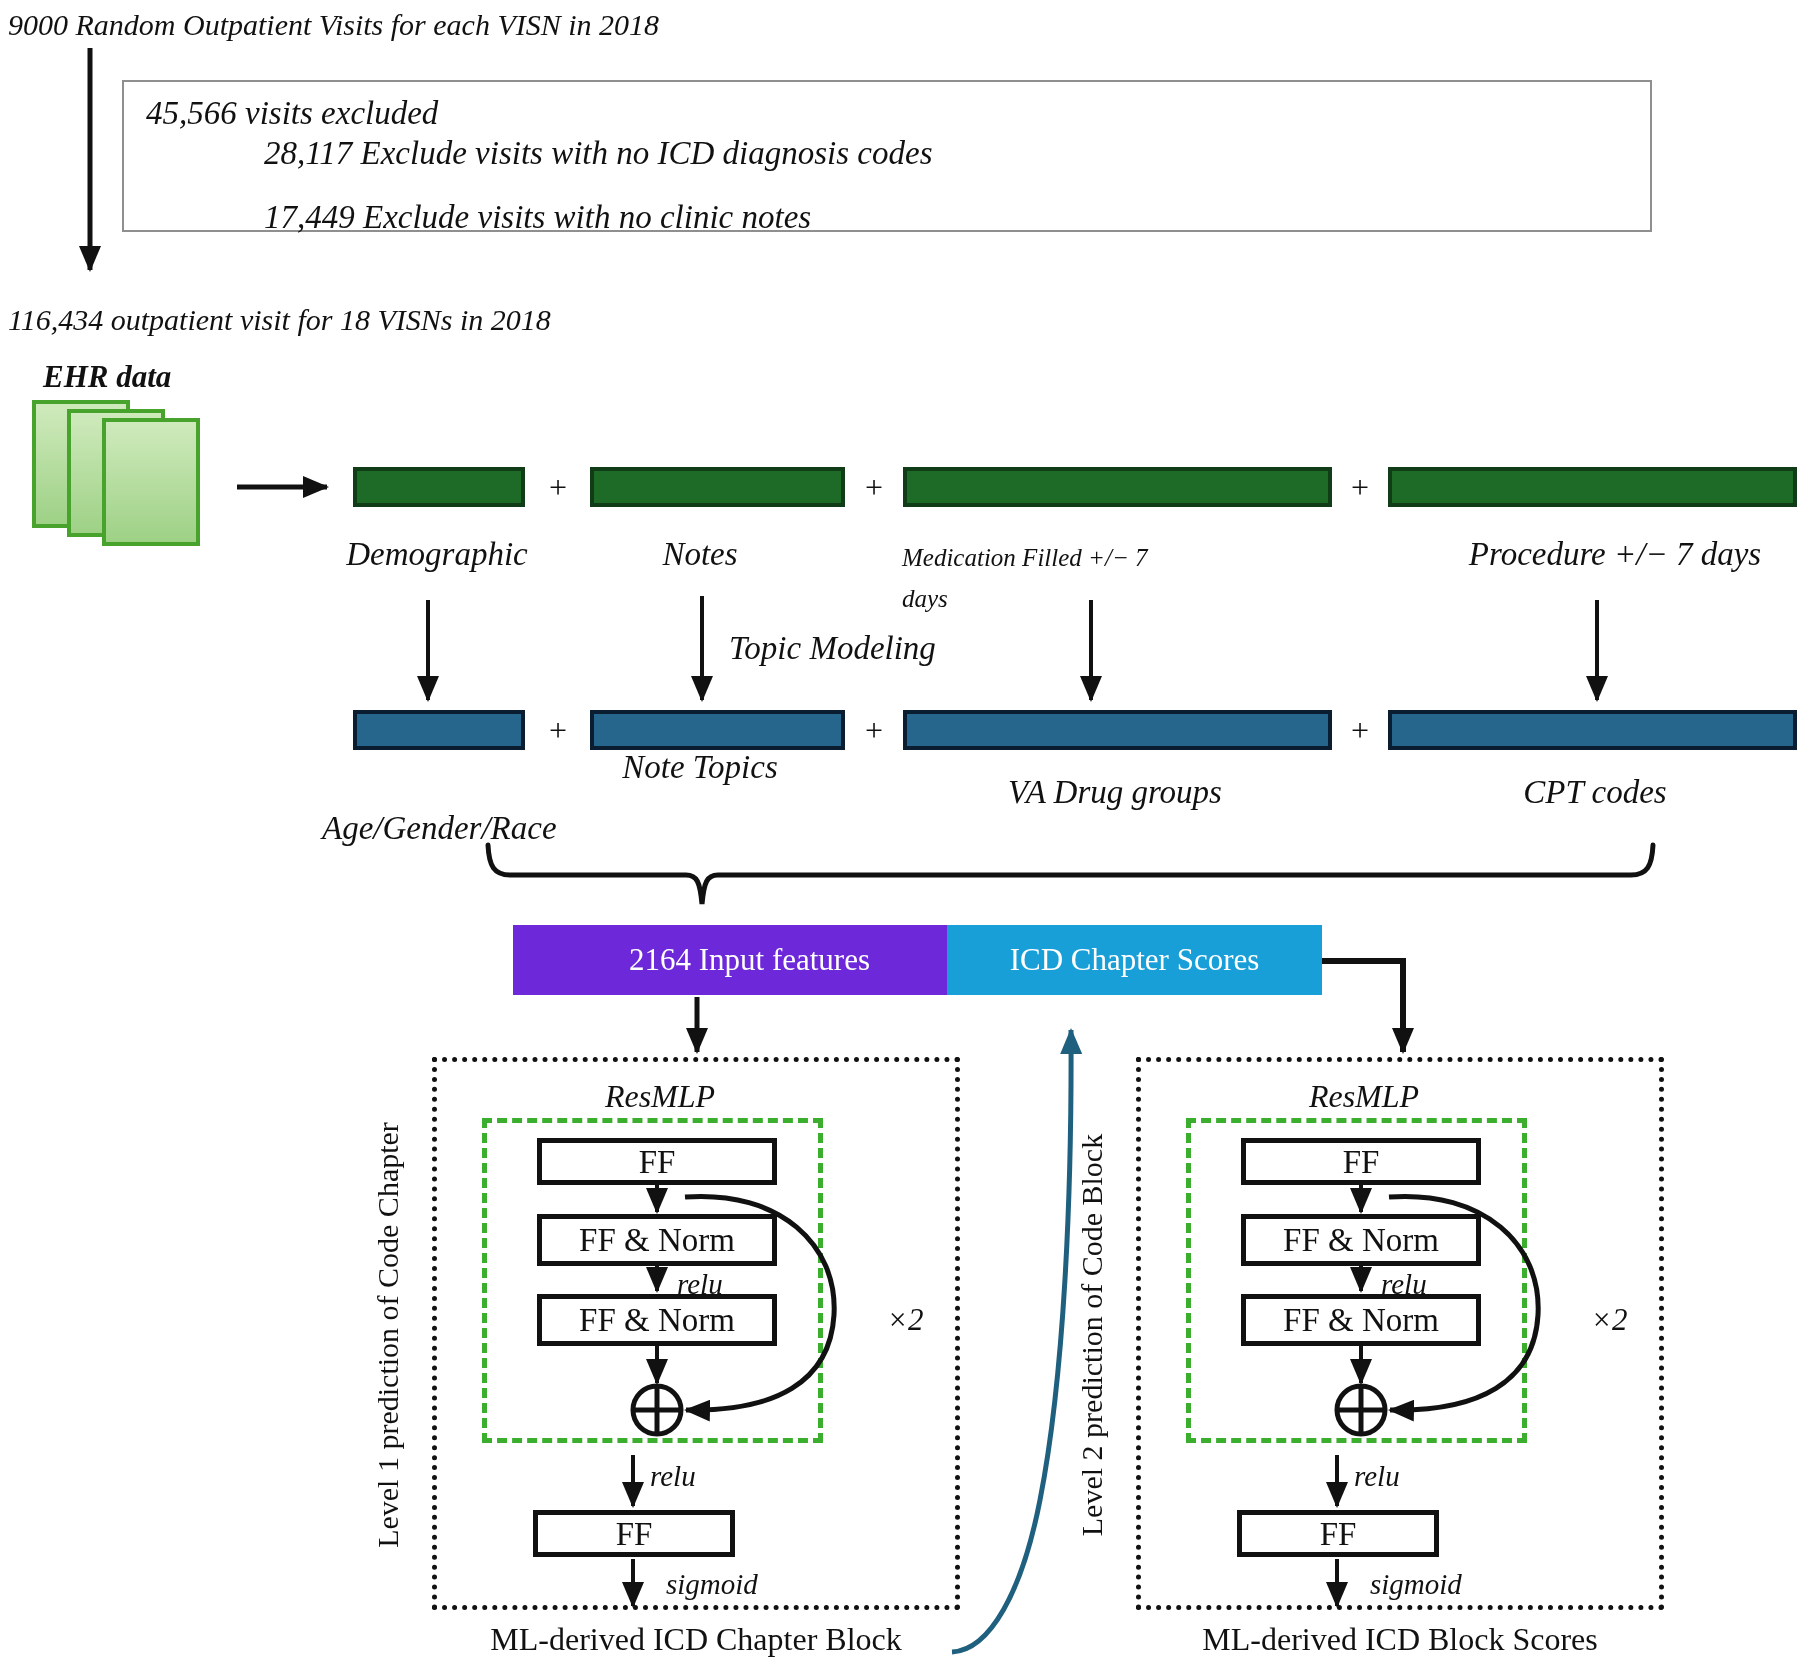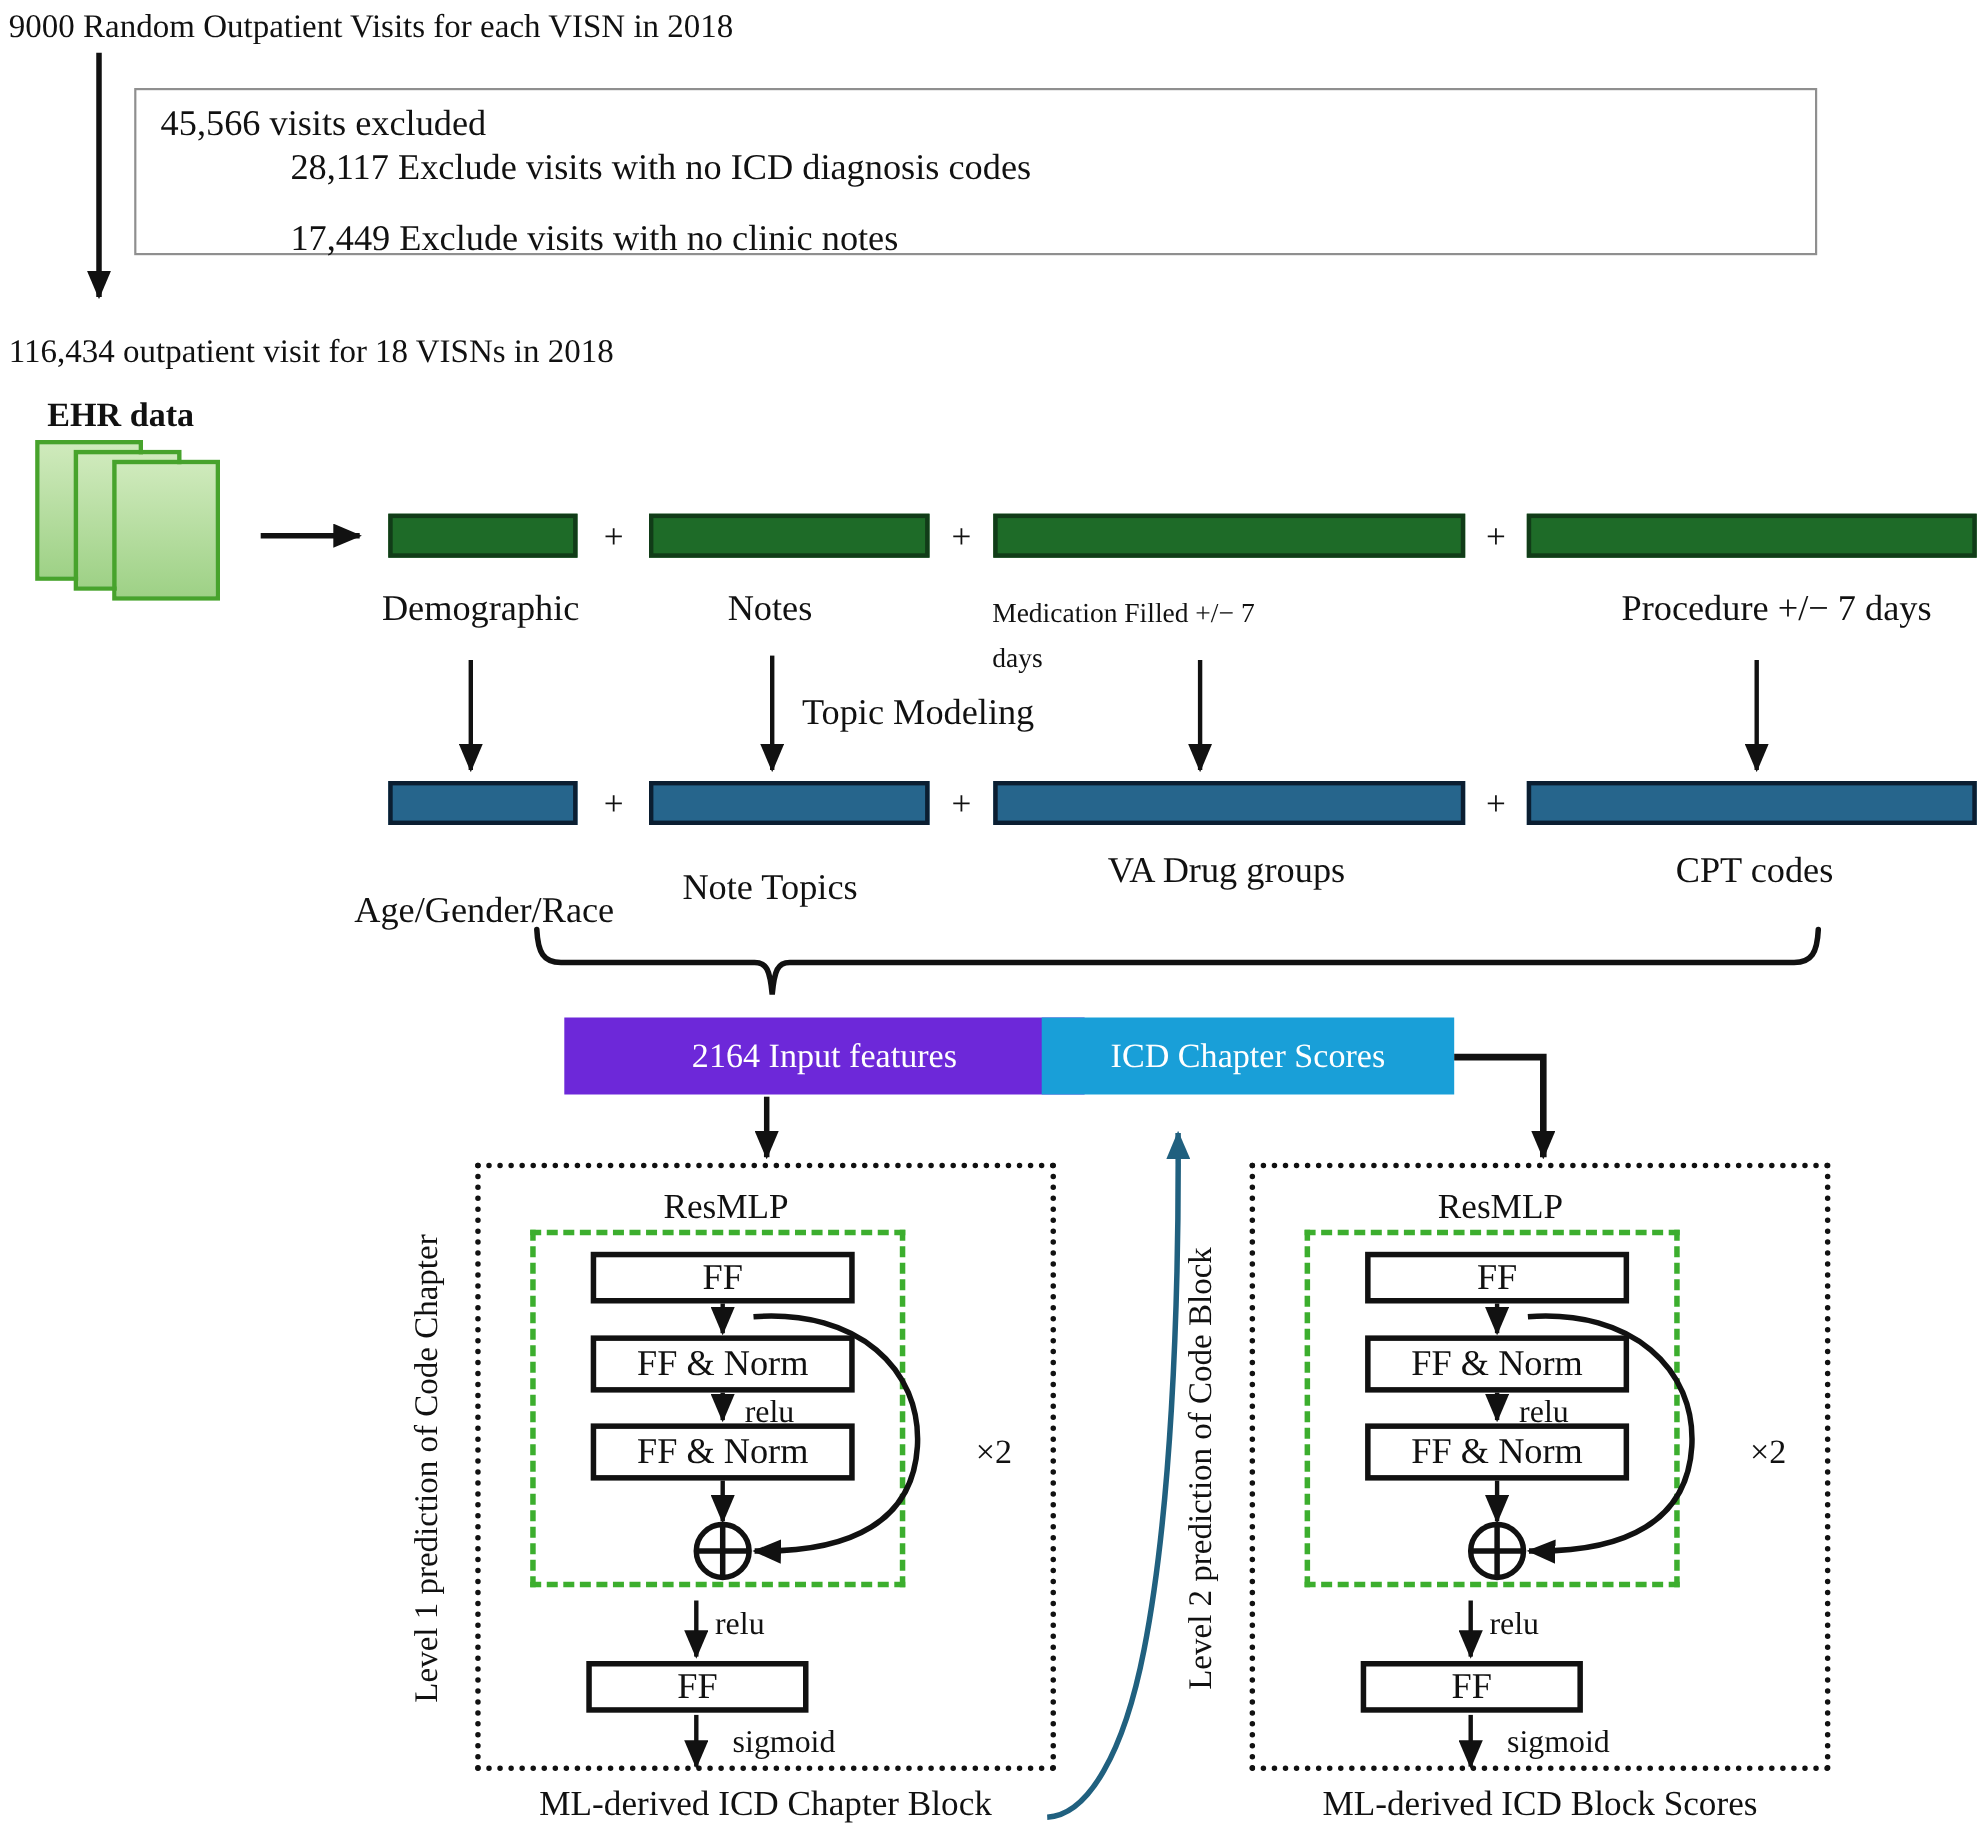--- a/index.html
+++ b/index.html
@@ -1,18 +1,18 @@
 <!DOCTYPE html>
 <html><head>
 <meta charset="utf-8">
 <style>
   html,body{margin:0;padding:0;background:#fff;}
   #canvas{position:relative;width:1800px;height:1667px;background:#fff;
     font-family:"Liberation Serif","DejaVu Serif",serif;color:#111;overflow:hidden;}
-  .abs{position:absolute;}
+  .abs{position:absolute;font-style:italic;}
   .txt{font-size:33px;line-height:34px;white-space:nowrap;}
   .ctr{text-align:center;}
   .bar{position:absolute;height:40px;box-sizing:border-box;}
   .gbar{background:#1e6b28;border:4px solid #113c18;}
   .bbar{background:#26658c;border:4px solid #0b1e31;}
   .plus{position:absolute;width:40px;text-align:center;font-size:32px;line-height:36px;}
   .page{position:absolute;width:98px;height:128px;box-sizing:border-box;
     border:4px solid #47a32c;background:linear-gradient(180deg,#cfeabc 0%,#9ed186 100%);}
   .inbox{position:absolute;height:70px;color:#fff;font-size:31px;line-height:70px;text-align:center;}
   .panel{position:absolute;width:528px;height:553px;border:5px dotted #111;box-sizing:border-box;}
@@ -68,21 +68,21 @@
 
   <div class="bar bbar" style="left:353px;top:710px;width:172px;"></div>
   <div class="bar bbar" style="left:590px;top:710px;width:255px;"></div>
   <div class="bar bbar" style="left:903px;top:710px;width:429px;"></div>
   <div class="bar bbar" style="left:1388px;top:710px;width:409px;"></div>
   <div class="plus" style="left:538px;top:712px;">+</div>
   <div class="plus" style="left:854px;top:712px;">+</div>
   <div class="plus" style="left:1340px;top:712px;">+</div>
 
   <div class="abs txt ctr" style="left:322px;top:775px;width:220px;margin-top:36px;">Age/Gender/Race</div>
-  <div class="abs txt ctr" style="left:600px;top:790px;width:200px;">Note Topics</div>
+  <div class="abs txt ctr" style="left:600px;top:750px;width:200px;">Note Topics</div>
   <div class="abs txt ctr" style="left:1005px;top:775px;width:220px;">VA Drug groups</div>
   <div class="abs txt ctr" style="left:1495px;top:775px;width:200px;">CPT codes</div>
 
   <div class="inbox" style="left:513px;top:925px;width:473px;background:#6d28d9;">2164 Input features</div>
   <div class="inbox" style="left:947px;top:925px;width:375px;background:#199fd8;">ICD Chapter Scores</div>
 
   <div class="panel" style="left:432px;top:1057px;">
     <div class="abs ctr" style="left:123px;top:16px;width:200px;font-size:32px;">ResMLP</div>
     <div class="greenbox" style="left:45px;top:56px;width:341px;height:325px;"></div>
     <div class="nnbox" style="left:100px;top:76px;height:47px;line-height:38px;">FF</div>

